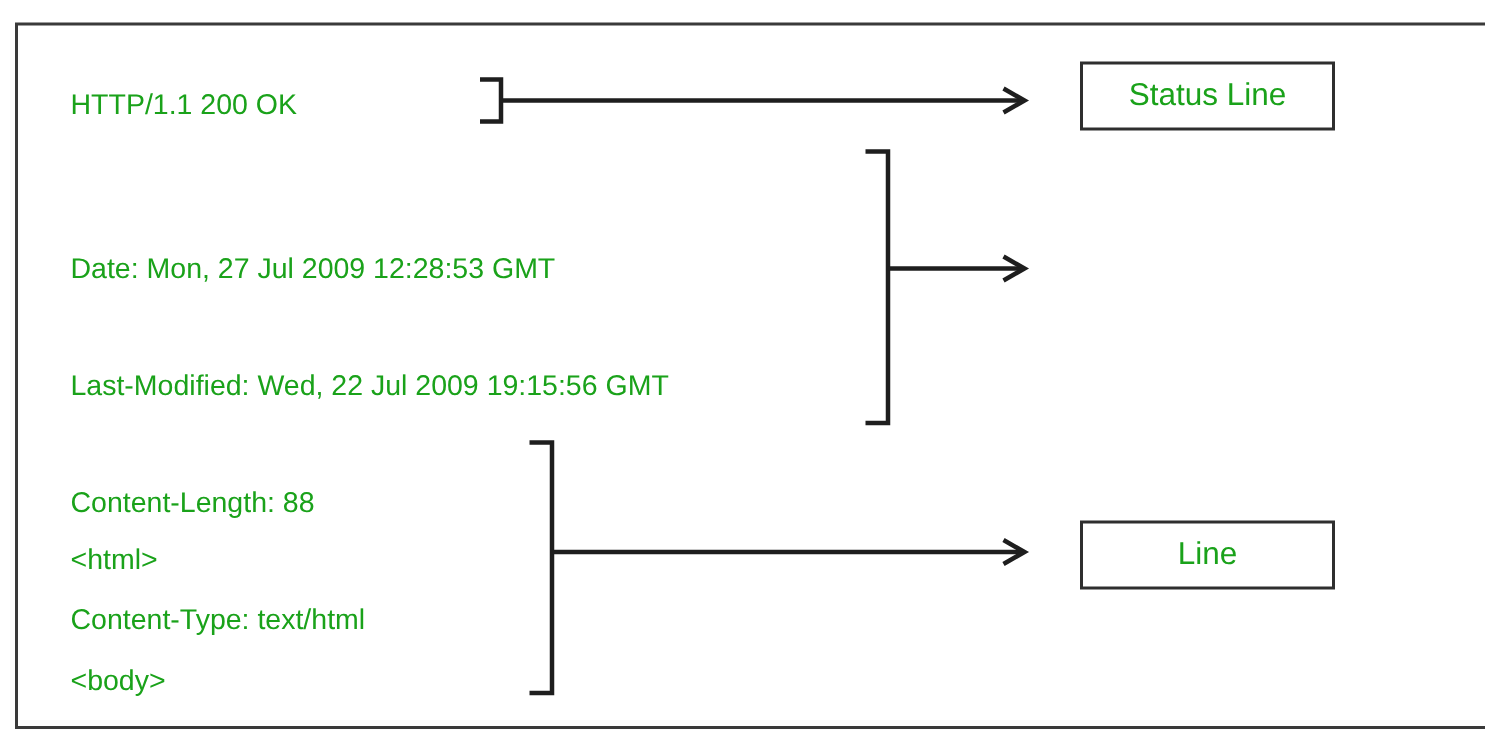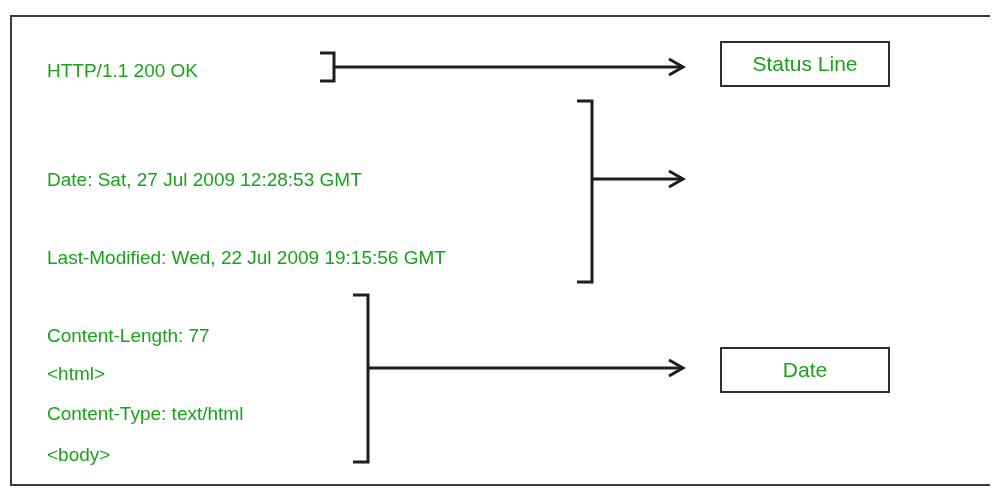--- a/index.html
+++ b/index.html
@@ -73,23 +73,23 @@
 </style>
 </head>
 <body>
 
 <div class="canvas">
   <div class="outer-frame"></div>
 
   <div class="green-text status-line-text">HTTP/1.1 200 OK</div>
 
   <div class="green-text headers-block">
-    <div>Date: Sat, 27 Jul 2009 12:28:53 GMT</div>
+    <div>Date: Mon, 27 Jul 2009 12:28:53 GMT</div>
     <div>Last-Modified: Wed, 22 Jul 2009 19:15:56 GMT</div>
-    <div>Content-Length: 77</div>
+    <div>Content-Length: 88</div>
     <div>Content-Type: text/html</div>
     
   </div>
 
   <div class="green-text body-block">
     <div>&lt;html&gt;</div>
     <div>&lt;body&gt;</div>
     
     
     
@@ -106,14 +106,14 @@
       <line x1="592" y1="179" x2="681" y2="179"></line>
       <polyline points="669,171 683,179 669,187"></polyline>
 
       <polyline points="353,295 368,295 368,462 353,462"></polyline>
       <line x1="368" y1="368" x2="681" y2="368"></line>
       <polyline points="669,360 683,368 669,376"></polyline>
     </g>
   </svg>
 
   <div class="label-box label-status">Status Line</div>
-  <div class="label-box label-body">Date</div>
+  <div class="label-box label-body">Line</div>
 </div>
 
 </body></html>

